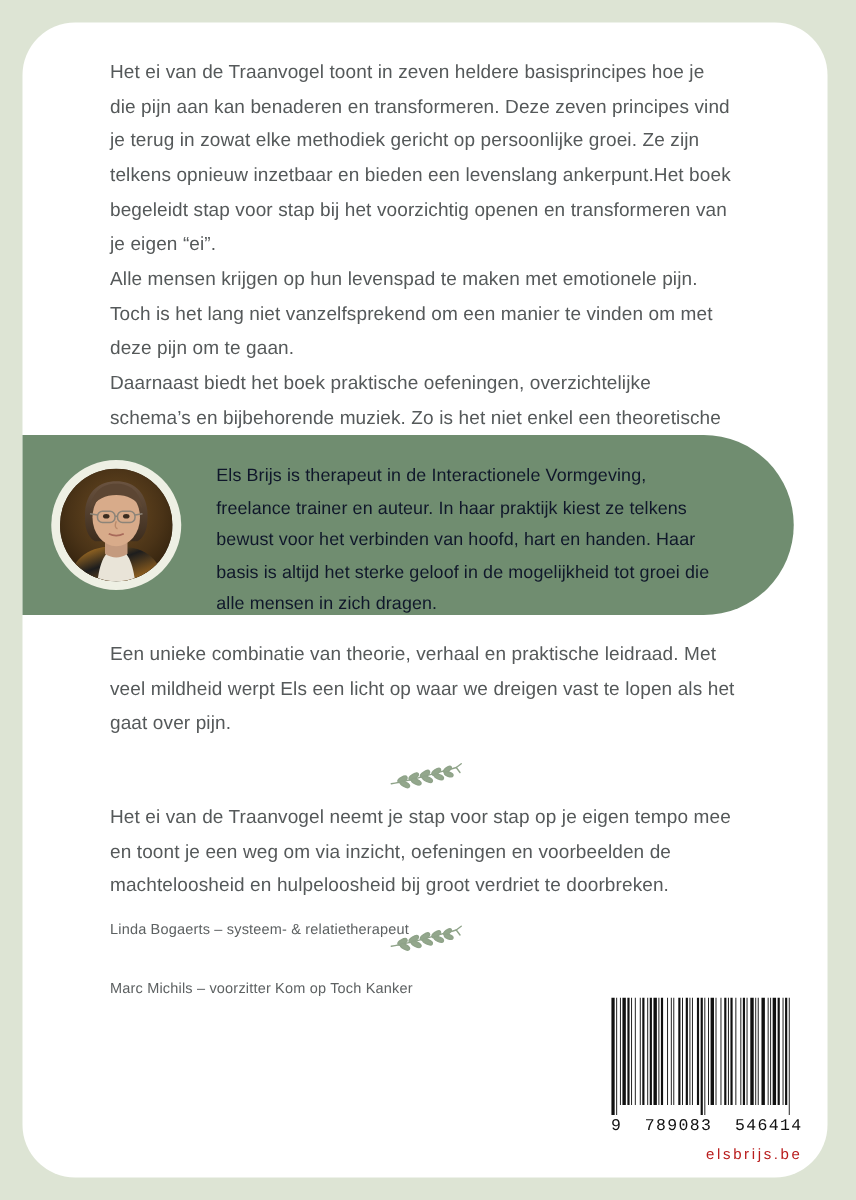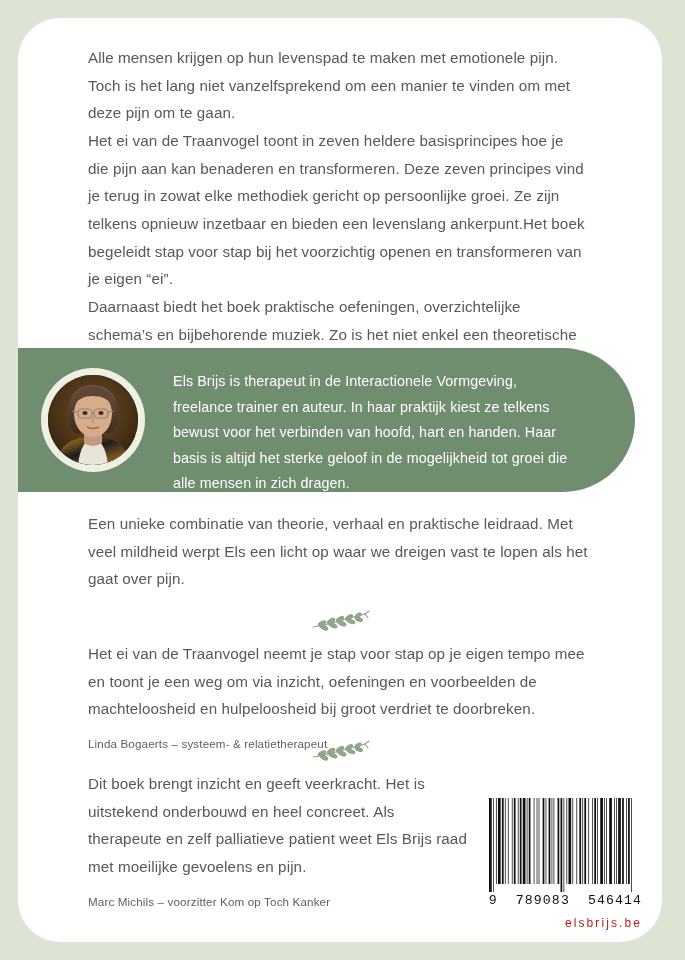--- a/index.html
+++ b/index.html
@@ -73,21 +73,21 @@
     overflow: hidden;
     background: #3a2c1d;
   }
   .author-photo .ring svg { display: block; }
 
   .author-text {
     position: absolute;
     left: 195px;
     top: 21px;
     width: 395px;
-    color: #ffffff;
+    color: #0f172a;
     font-size: 14.3px;
     line-height: 1.79;
     letter-spacing: 0.1px;
   }
   .author-text p { margin: 0; }
 
   
   .testimonial {
     position: absolute;
     left: 70px;
@@ -148,22 +148,22 @@
     letter-spacing: 2.1px;
     color: #b91c1c;
   }
 </style>
 </head>
 <body>
 
 <div class="cover">
 
   <div class="blurb">
+    <p>Het ei van de Traanvogel toont in zeven heldere basisprincipes hoe je die pijn aan kan benaderen en transformeren. Deze zeven principes vind je terug in zowat elke methodiek gericht op persoonlijke groei. Ze zijn telkens opnieuw inzetbaar en bieden een levenslang ankerpunt.Het boek begeleidt stap voor stap bij het voorzichtig openen en transformeren van je eigen “ei”.</p>
     <p>Alle mensen krijgen op hun levenspad te maken met emotionele pijn. Toch is het lang niet vanzelfsprekend om een manier te vinden om met deze pijn om te gaan.</p>
-    <p>Het ei van de Traanvogel toont in zeven heldere basisprincipes hoe je die pijn aan kan benaderen en transformeren. Deze zeven principes vind je terug in zowat elke methodiek gericht op persoonlijke groei. Ze zijn telkens opnieuw inzetbaar en bieden een levenslang ankerpunt.Het boek begeleidt stap voor stap bij het voorzichtig openen en transformeren van je eigen “ei”.</p>
     <p>Daarnaast biedt het boek praktische oefeningen, overzichtelijke schema’s en bijbehorende muziek. Zo is het niet enkel een theoretische gids, maar een veelzijdig instrument dat samen met het prentenboek “De Traanvogel” verschillende mogelijkheden biedt om ook echt aan de slag te gaan.</p>
   </div>
 
   <div class="author-band">
 
     <div class="author-photo">
       <div class="ring">
         <svg width="90" height="90" viewBox="0 0 90 90">
           <defs>
             <radialGradient id="bgGrad" cx="50%" cy="40%" r="75%">
@@ -259,21 +259,20 @@
         <ellipse cx="42" cy="11.4" rx="4" ry="1.8" transform="rotate(22 42 11.4)"></ellipse>
         <ellipse cx="49" cy="5.6" rx="3.6" ry="1.7" transform="rotate(-38 49 5.6)"></ellipse>
         <ellipse cx="50" cy="9.4" rx="3.6" ry="1.7" transform="rotate(20 50 9.4)"></ellipse>
         <path d="M56,4 l4,-3" fill="none"></path>
         <path d="M56,4 l3,4" fill="none"></path>
       </g>
     </svg>
   </div>
 
   <div class="testimonial" id="testimonial-3">
-    <p class="quote">Dit boek brengt inzicht en geeft veerkracht. Het is uitstekend onderbouwd en heel concreet. Als therapeute en zelf palliatieve patient weet Els Brijs raad met moeilijke gevoelens en pijn.</p>
     <p class="attrib">Marc Michils – voorzitter Kom op Toch Kanker</p>
   </div>
 
   <div class="barcode-block">
     <svg class="barcode-bars" id="barcode-svg" width="146" height="94" viewBox="0 0 146 94">
         <rect x="0.00" y="0" width="2.73" height="94" fill="#111111"></rect>
         <rect x="3.97" y="0" width="0.74" height="94" fill="#111111"></rect>
         <rect x="6.95" y="0" width="0.74" height="86" fill="#111111"></rect>
         <rect x="8.94" y="0" width="2.73" height="86" fill="#111111"></rect>
         <rect x="12.91" y="0" width="1.74" height="86" fill="#111111"></rect>

